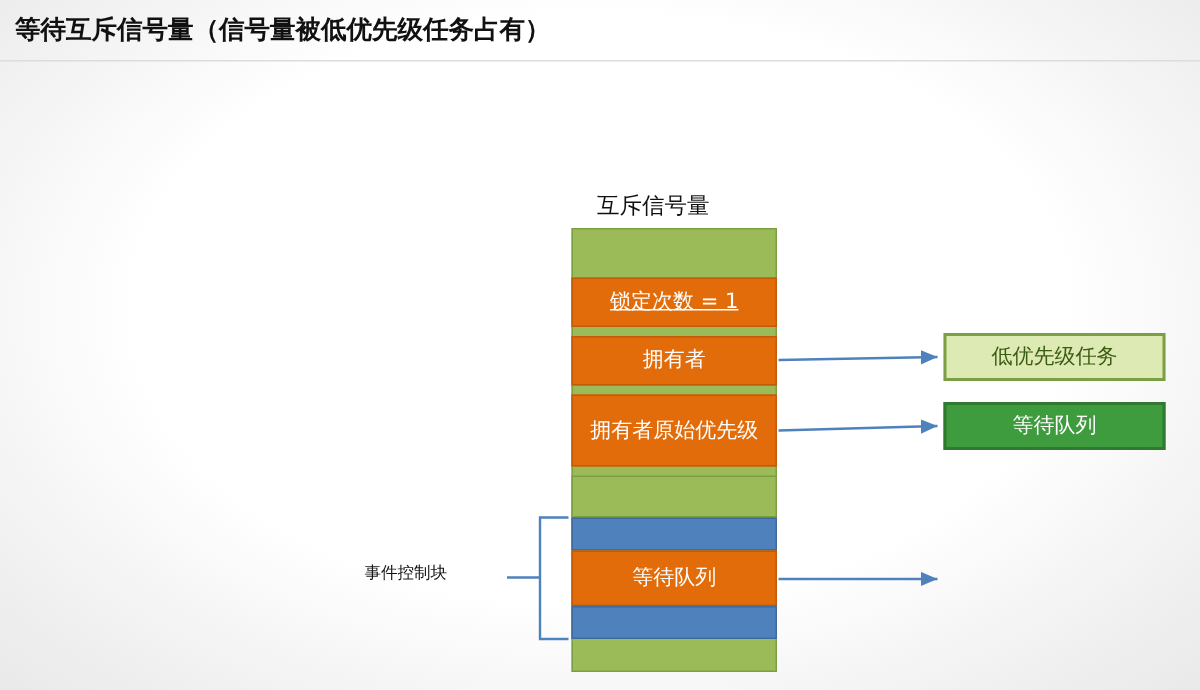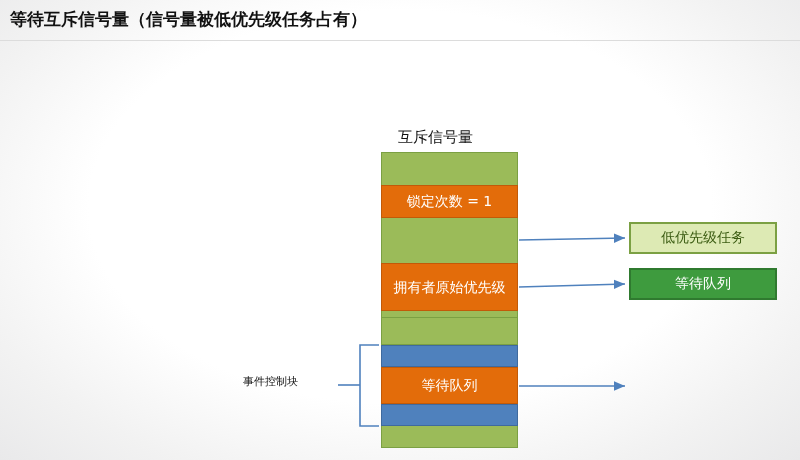--- a/index.html
+++ b/index.html
@@ -78,21 +78,21 @@
   }
   .blue {
     background: #4f81bd;
     border: 1px solid #3f6a9e;
   }
   .green-band {
     background: #9bbb59;
     border: 1px solid #7ba043;
   }
 
-  #cell-lockcount { left: 381px; top: 185px; width: 137px; height: 33px; }
+  #cell-lockcount { left: 381px; top: 185px; width: 137px; height: 33px; text-decoration: underline; }
   #cell-owner     { left: 381px; top: 224px; width: 137px; height: 33px; }
   #cell-origprio  { left: 381px; top: 263px; width: 137px; height: 48px; flex-direction: row; }
   #cell-gap       { left: 381px; top: 317px; width: 137px; height: 28px; }
   #cell-blue1     { left: 381px; top: 345px; width: 137px; height: 22px; }
   #cell-waitq     { left: 381px; top: 367px; width: 137px; height: 37px; }
   #cell-blue2     { left: 381px; top: 404px; width: 137px; height: 22px; }
 
   
   .rbox {
     position: absolute;
@@ -143,20 +143,21 @@
 <div id="canvas">
 
   <div class="title">等待互斥信号量（信号量被低优先级任务占有）</div>
   <div class="title-rule"></div>
 
   <div class="sem-label">互斥信号量</div>
 
   <div class="col"></div>
 
   <div class="cell orange" id="cell-lockcount">锁定次数 = 1</div>
+  <div class="cell orange" id="cell-owner">拥有者</div>
   <div class="cell orange" id="cell-origprio">
     <span>拥有者原始</span>
     <span>优先级</span>
   </div>
   <div class="cell green-band" id="cell-gap"></div>
   <div class="cell blue" id="cell-blue1"></div>
   <div class="cell orange" id="cell-waitq">等待队列</div>
   <div class="cell blue" id="cell-blue2"></div>
 
   <div class="ecb-label">事件控制块</div>

